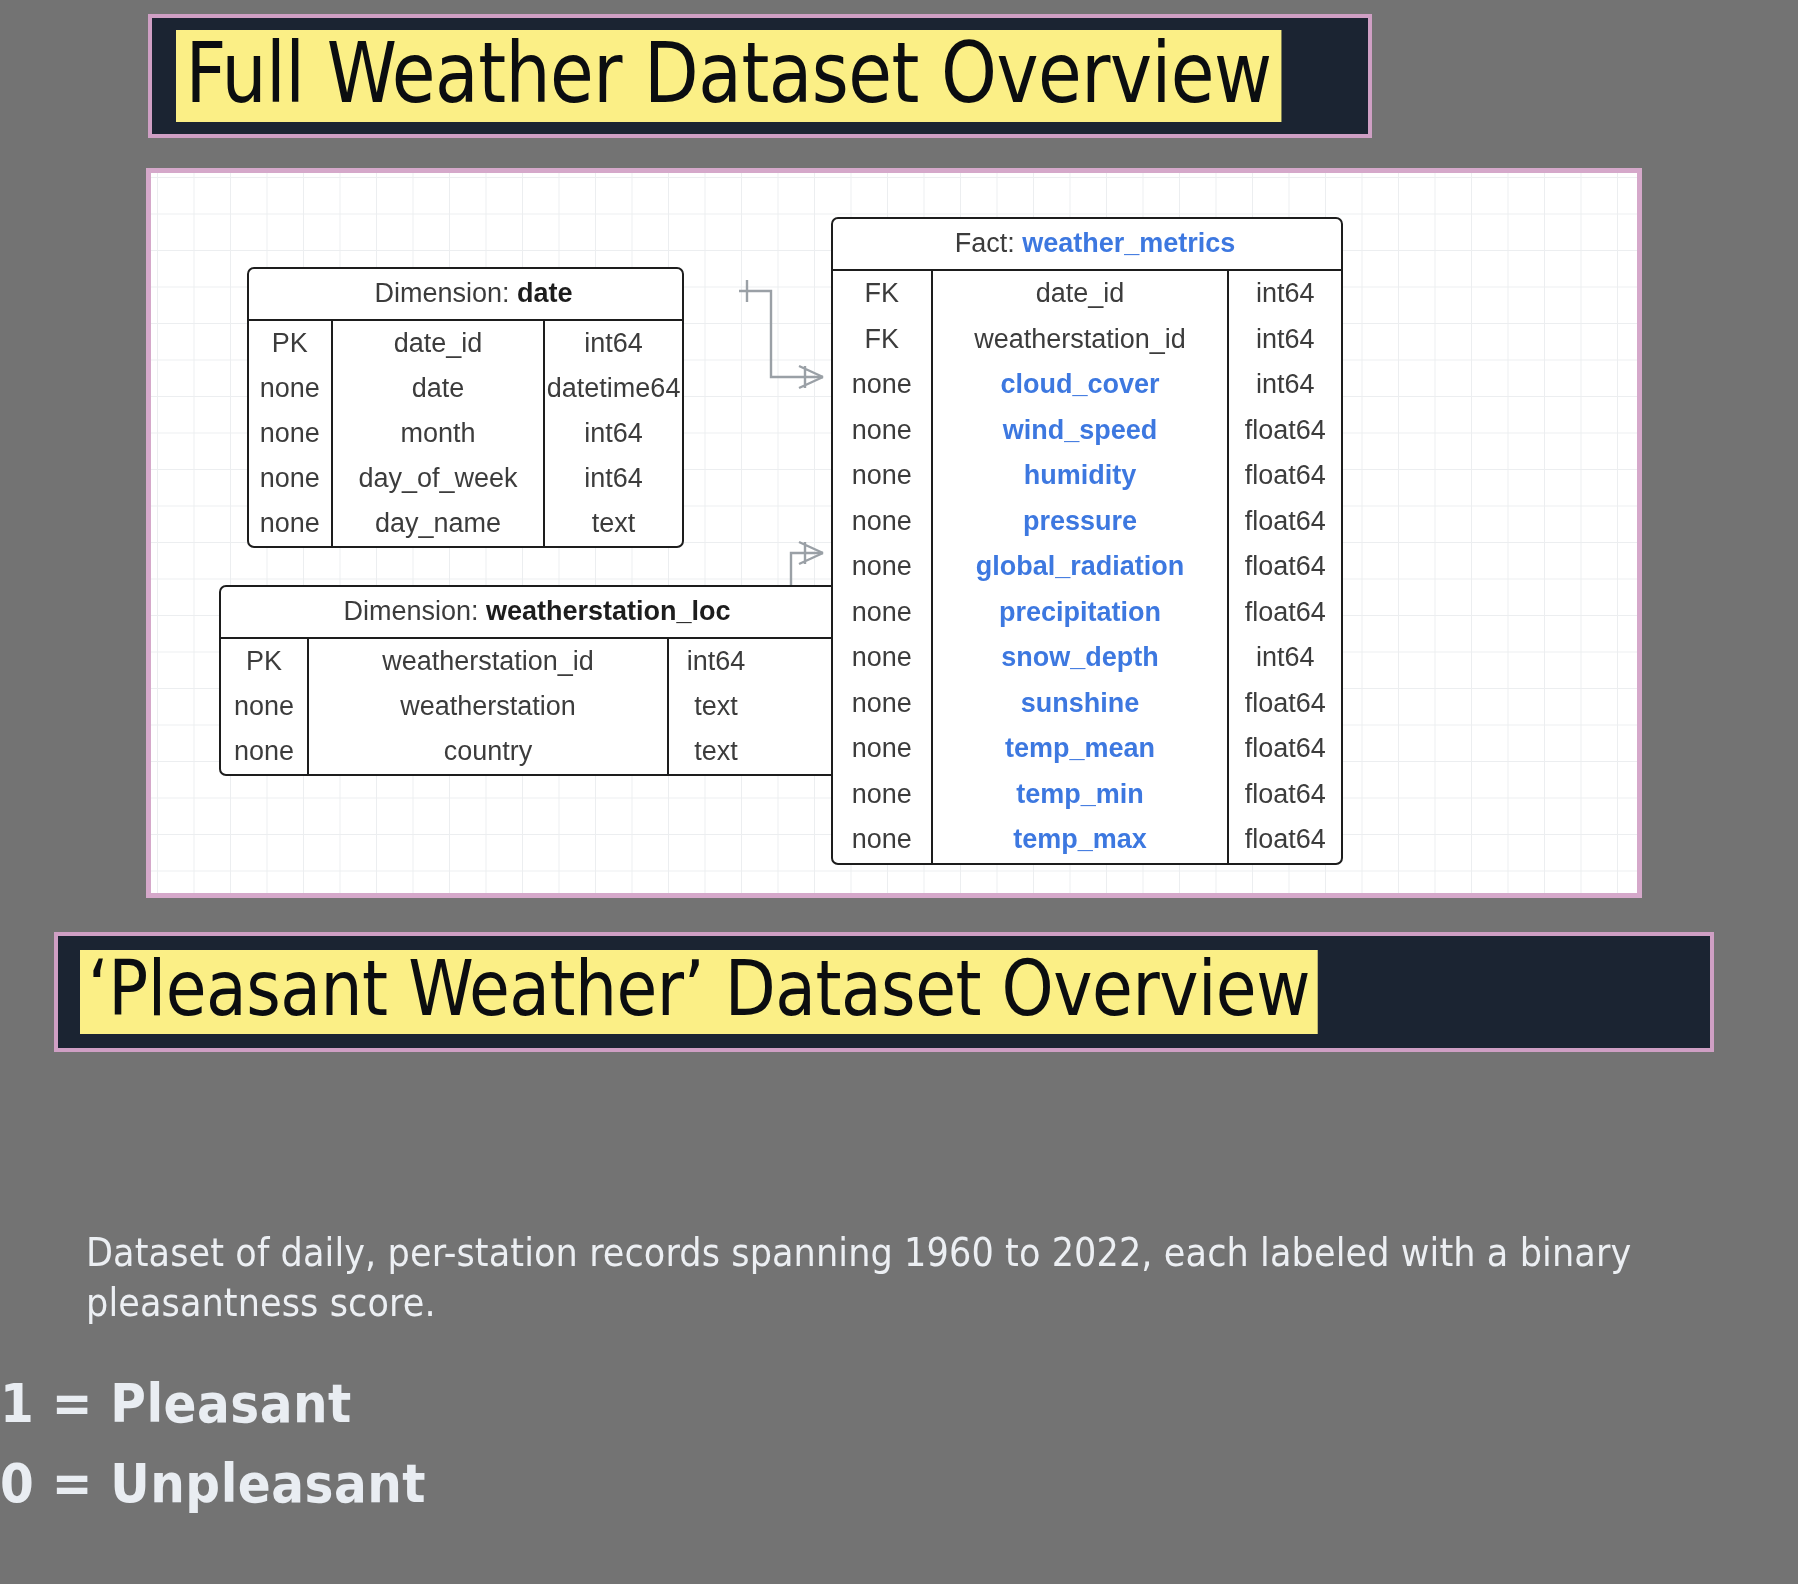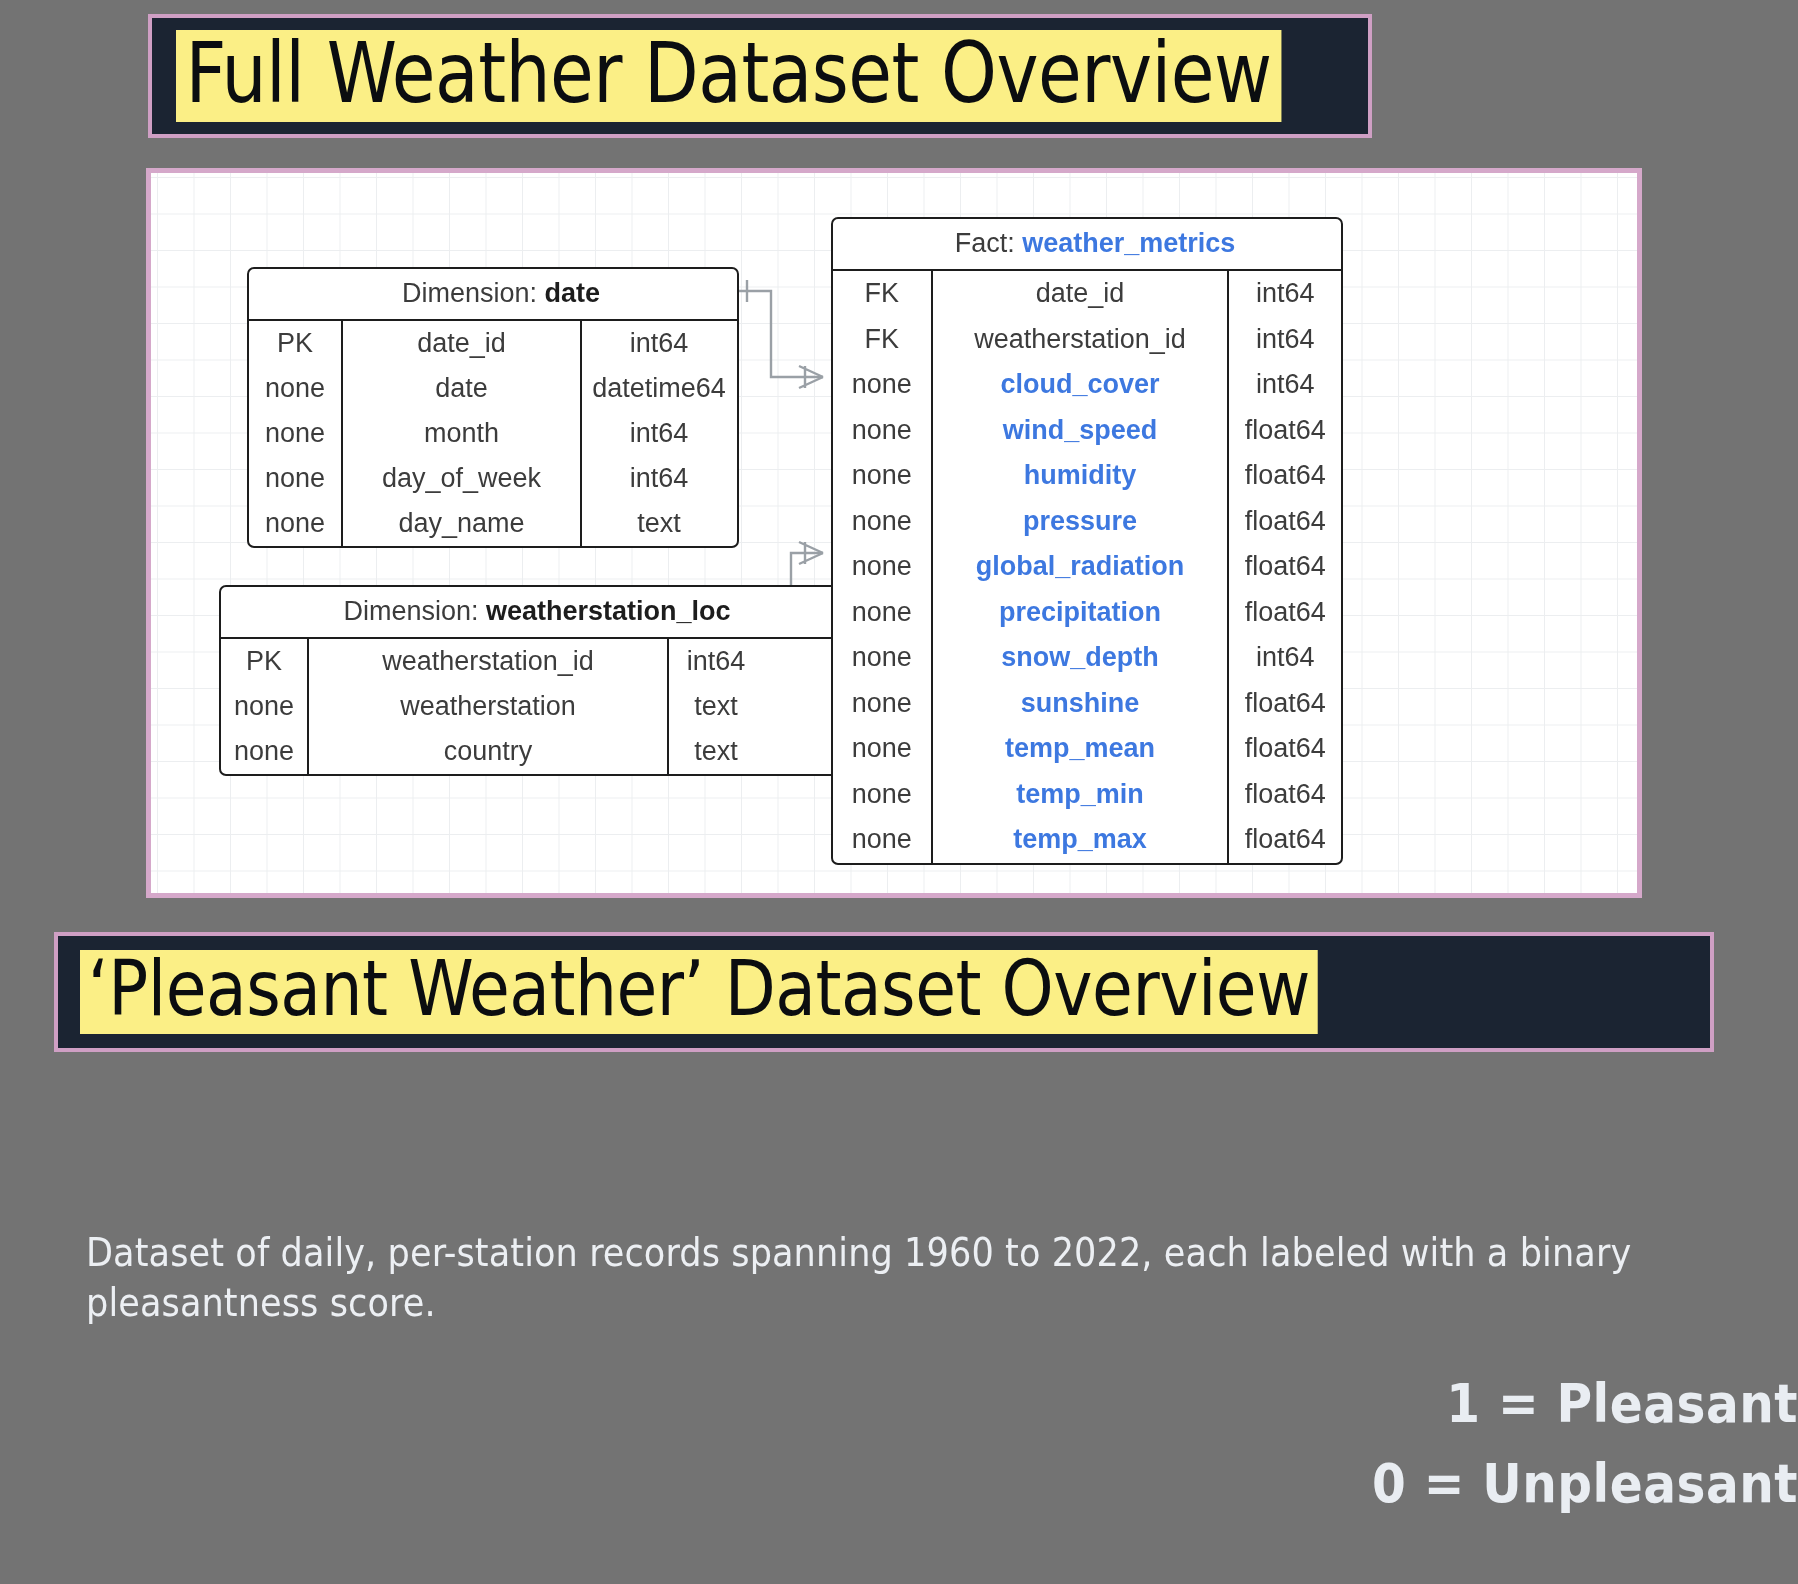--- a/index.html
+++ b/index.html
@@ -110,21 +110,21 @@
     display: flex;
     align-items: center;
     justify-content: center;
     font-size: 27px;
     color: #3c3c3c;
     white-space: nowrap;
   }
   .cell.blue { color: #3d78e0; font-weight: bold; }
 
   
-  #table-dim-date { left: 96px; top: 94px; width: 492px; }
+  #table-dim-date { left: 96px; top: 94px; width: 437px; }
   #table-dim-date .col-key  { width: 94px; }
   #table-dim-date .col-name { width: 237px; }
   #table-dim-date .col-type { width: 156px; }
   #table-dim-date .cell { height: 45px; }
 
   
   #table-dim-station { left: 68px; top: 412px; width: 620px; }
   #table-dim-station .col-key  { width: 88px; }
   #table-dim-station .col-name { width: 358px; }
   #table-dim-station .col-type { width: 96px; }
@@ -152,21 +152,21 @@
     width: 1620px;
     font-family: "DejaVu Sans Condensed", "DejaVu Sans", sans-serif;
     font-size: 39px;
     line-height: 1.28;
     color: #eceff3;
     letter-spacing: 0.1px;
   }
   .legend-line {
     position: absolute;
     width: 100%;
-    text-align: right;
+    text-align: left;
     font-family: "DejaVu Sans Condensed", "DejaVu Sans", sans-serif;
     font-weight: bold;
     font-size: 54px;
     color: #e9edf2;
     letter-spacing: 0.5px;
   }
   #legend-pleasant   { top: 1372px; }
   #legend-unpleasant { top: 1452px; }
 </style>
 </head>

